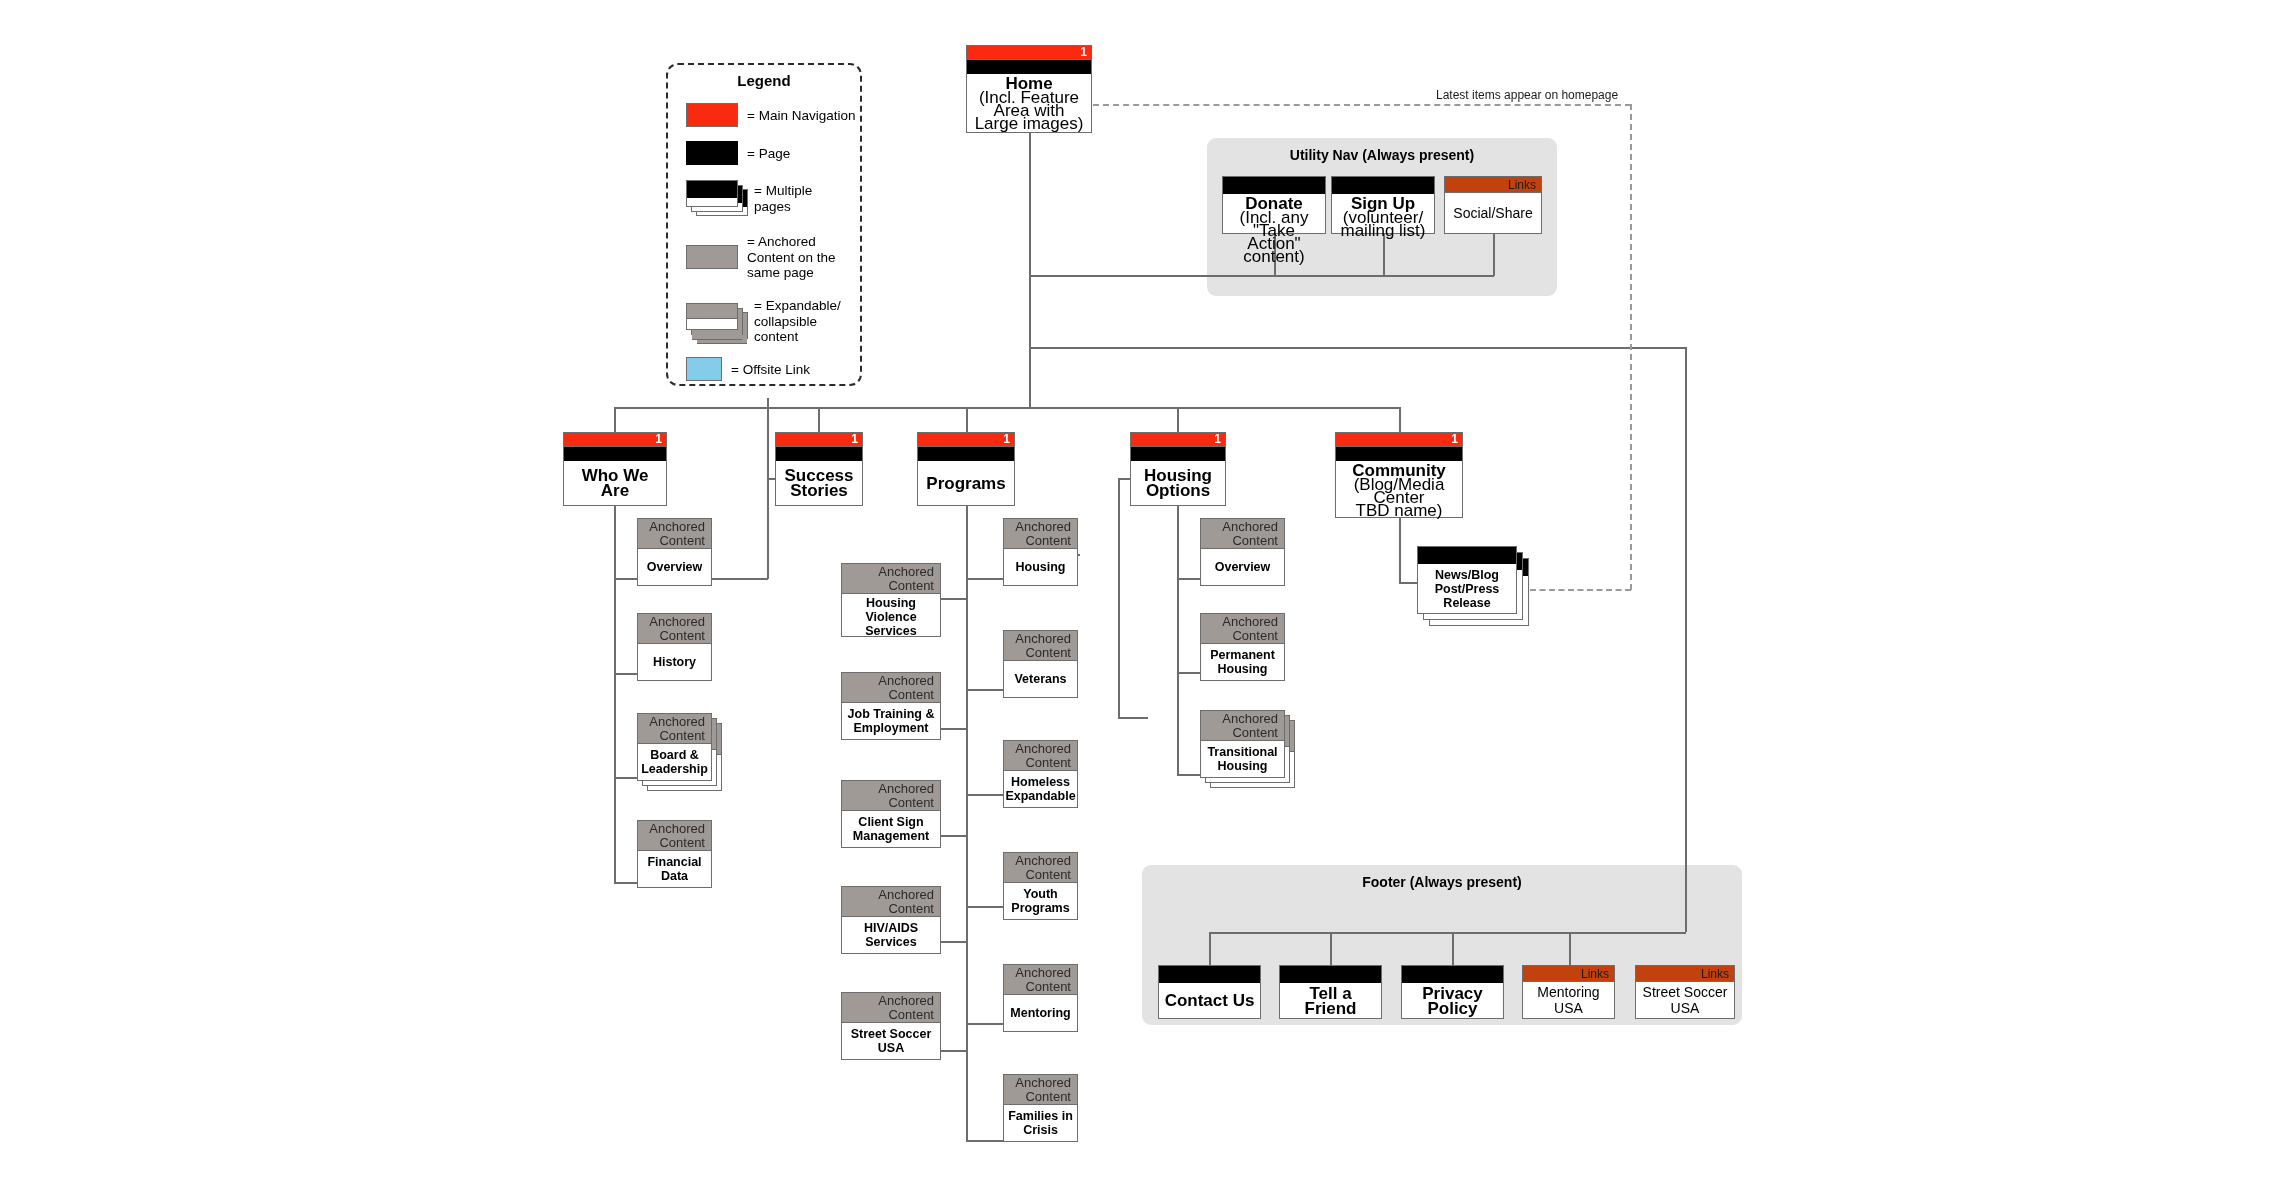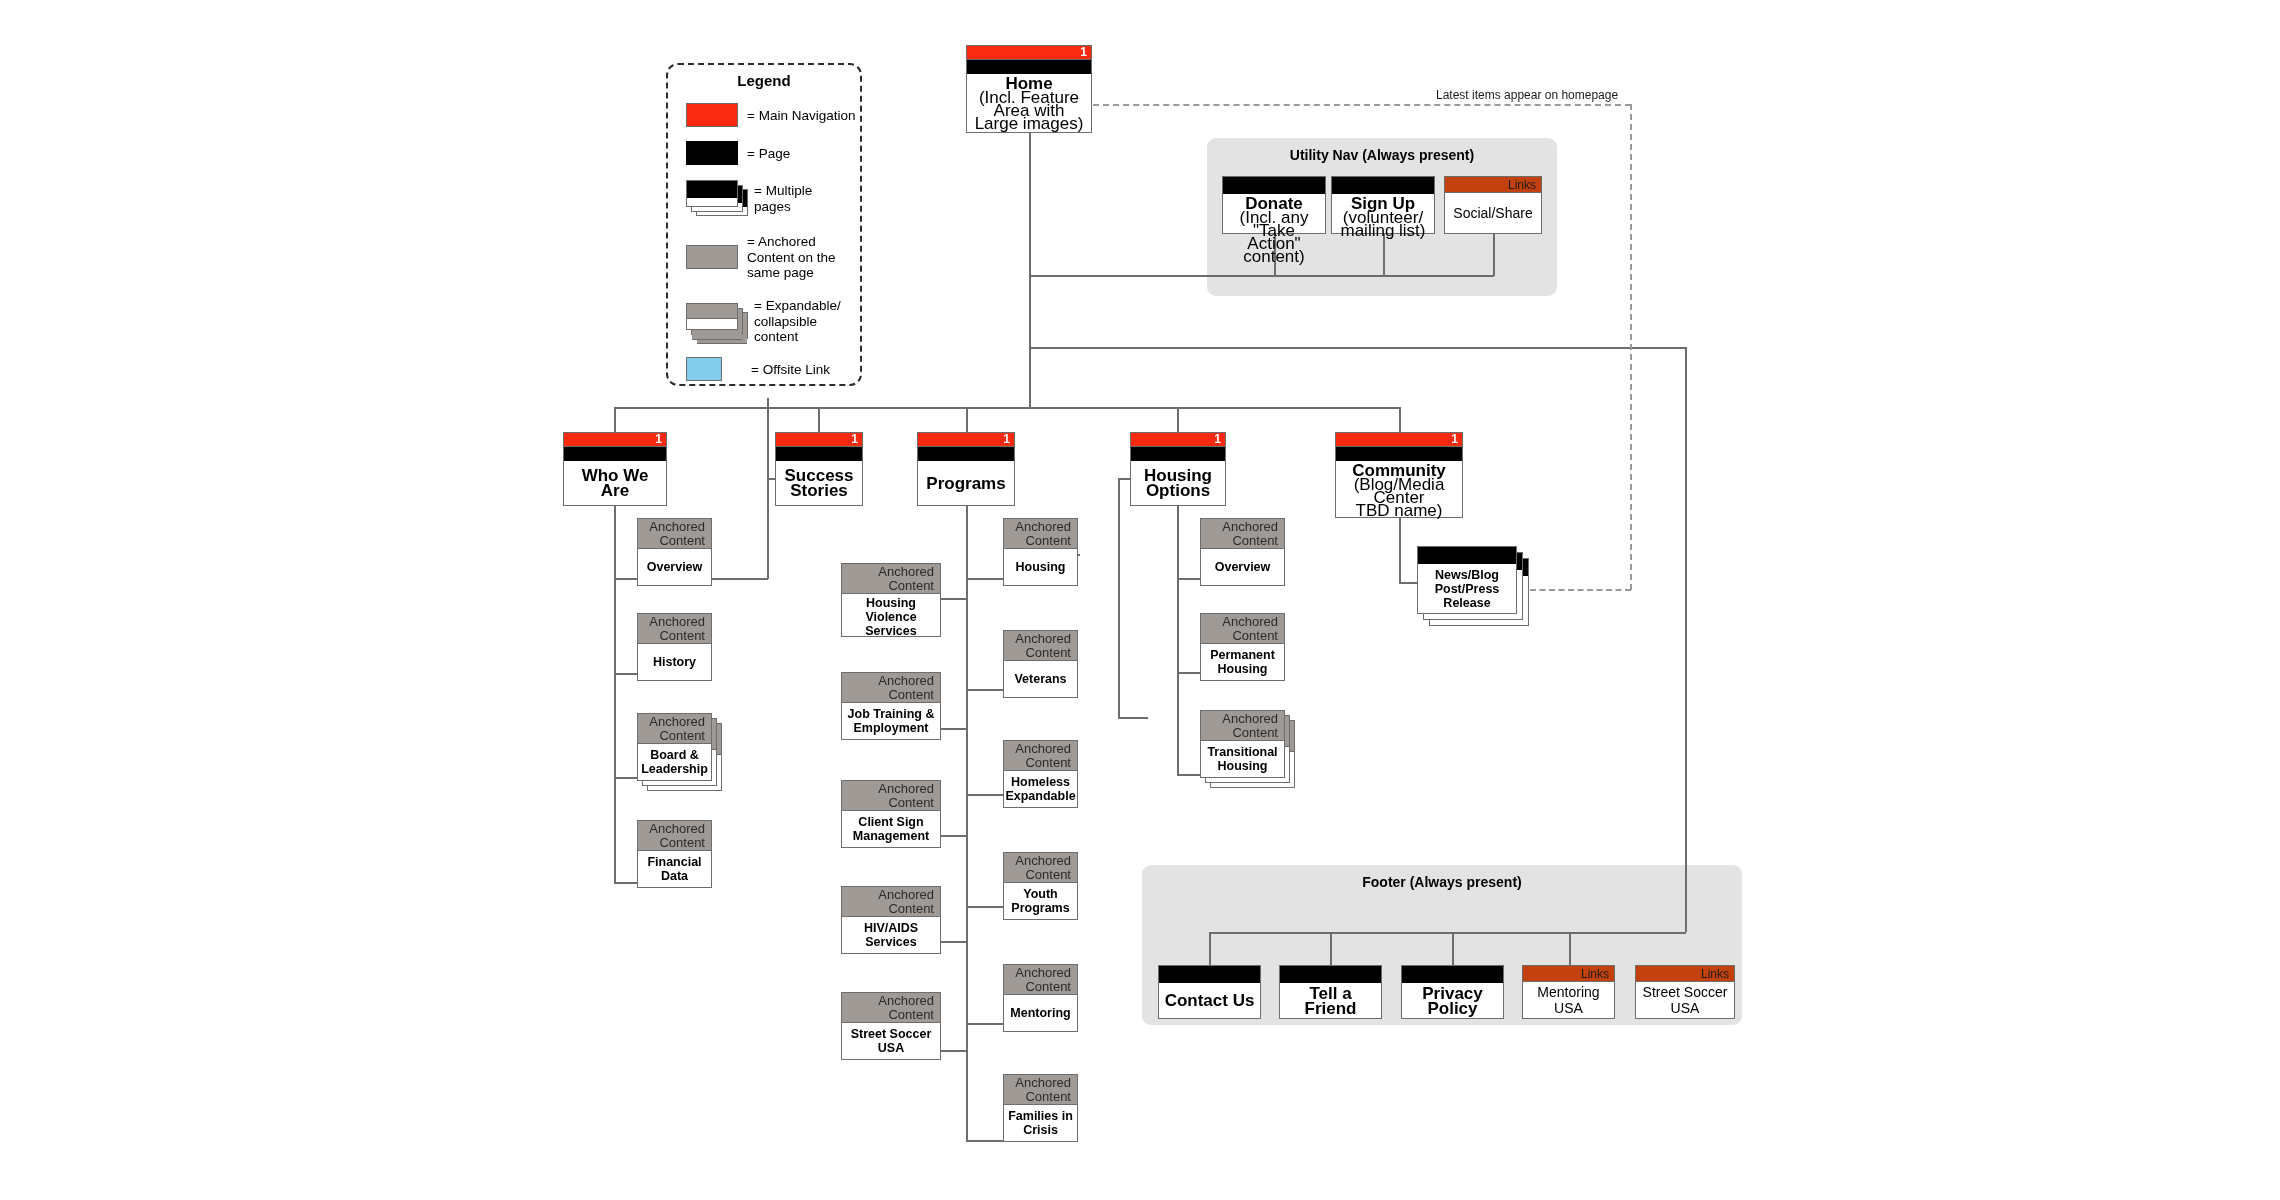--- a/index.html
+++ b/index.html
@@ -119,21 +119,21 @@
             <div class="stk-hdr-grey" style="height:14px;"></div>
           </div>
       </div>
       <div class="ltx" style="margin-left:6px;">
         <div>= Expandable/</div>
         <div>collapsible</div>
         <div>content</div>
       </div>
     </div>
 
-    <div class="lrow" style="left:18px;top:292px;gap:20px;">
+    <div class="lrow" style="left:18px;top:292px;">
       <div class="lsw" style="width:36px;height:24px;background:#83cdeb;"></div>
       <div class="ltx">= Offsite Link</div>
     </div>
   </div>
 
   <div class="ln lnv" style="left:1029px;top:133px;width:1.5px;height:275px;"></div>
 
   <div class="ln lnh" style="left:1029px;top:275px;width:245px;height:1.5px;"></div>
 
   <div class="ln lnh" style="left:1029px;top:347px;width:657px;height:1.5px;"></div>

